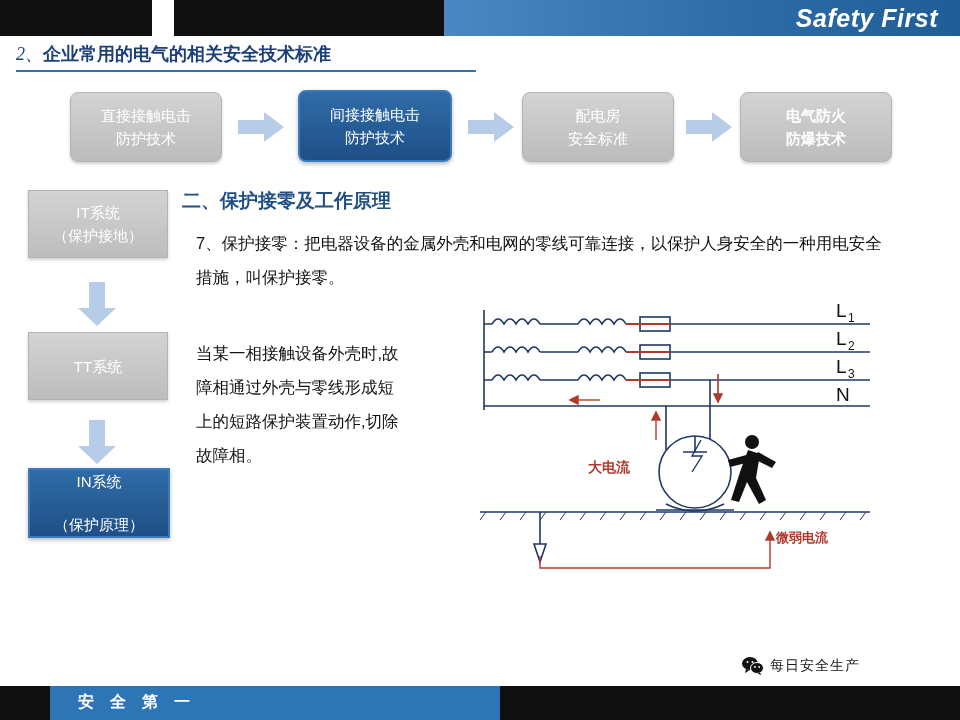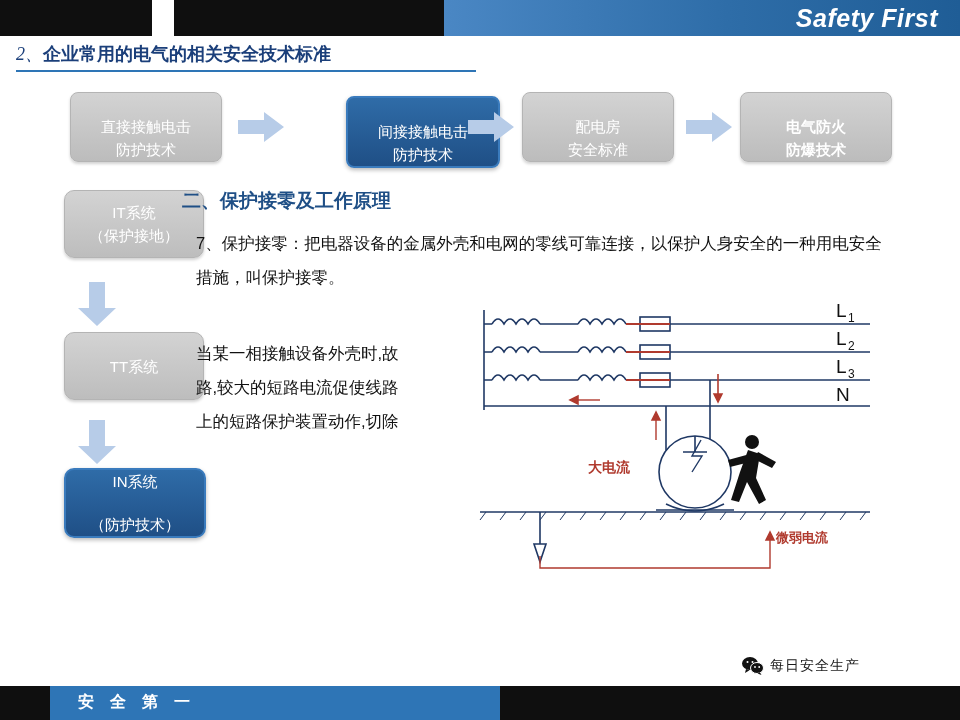--- a/index.html
+++ b/index.html
@@ -20,42 +20,42 @@
   .tb-title{position:absolute;right:22px;top:4px;color:#ffffff;font-size:25px;font-weight:bold;font-style:italic;letter-spacing:.5px;}
 
   
   .heading{position:absolute;left:16px;top:42px;width:460px;font-size:18px;color:#1b3f7a;font-weight:bold;}
   .heading .num{font-style:italic;font-family:"Liberation Serif",serif;font-weight:normal;color:#1b3f7a;}
   .heading-line{position:absolute;left:16px;top:70px;width:460px;height:2px;background:#2e75b6;}
 
   
   .chip{
     position:absolute;width:150px;height:68px;border-radius:8px;
-    display:flex;flex-direction:column;align-items:center;justify-content:flex-end;
+    display:flex;flex-direction:column;align-items:center;justify-content:center;
     font-size:15px;line-height:23px;text-align:center;color:#ffffff;
     background:linear-gradient(180deg,#d3d3d3 0%,#bcbcbc 100%);
     border:1px solid #b4b4b4;
     box-shadow:0 2px 3px rgba(0,0,0,.18);
   }
   .chip.active{
     background:linear-gradient(180deg,#2f6ca8 0%,#1f4f86 100%);
     border:2px solid #3a7bbd;color:#ffffff;
     box-shadow:0 2px 4px rgba(0,0,0,.28);
   }
   .chip span{display:block;}
   .arrow{position:absolute;width:46px;height:30px;}
   .arrow svg{display:block;}
 
   
   .lchip{
-    position:absolute;left:28px;width:138px;height:66px;border-radius:10px;
+    position:absolute;left:28px;width:138px;height:66px;border-radius:0;
     display:flex;flex-direction:column;align-items:center;justify-content:center;
     font-size:15px;line-height:23px;text-align:center;color:#ffffff;
     background:linear-gradient(180deg,#d3d3d3 0%,#bdbdbd 100%);
-    border:1px solid #b4b4b4;box-shadow:0 2px 3px rgba(0,0,0,.18);margin-left:36px;
+    border:1px solid #b4b4b4;box-shadow:0 2px 3px rgba(0,0,0,.18);
   }
   .lchip.active{
     background:linear-gradient(180deg,#2f6ca8 0%,#1f4f86 100%);
     border:2px solid #3a7bbd;box-shadow:0 2px 4px rgba(0,0,0,.28);
   }
   .vartw{position:absolute;left:78px;width:38px;height:44px;}
 
   
   .sec-title{position:absolute;left:182px;top:188px;font-size:19px;font-weight:bold;color:#1f4f86;}
   .para1{position:absolute;left:196px;top:226px;width:700px;font-size:16.5px;line-height:34px;color:#111;}
@@ -96,21 +96,21 @@
 
 <div class="chip" style="left:70px;top:92px;">
   <span>直接接触电击</span>
   <span>防护技术</span>
 </div>
 <div class="arrow" style="left:238px;top:112px;">
   <svg width="46" height="30" viewBox="0 0 46 30">
       <path d="M0 8 L26 8 L26 0 L46 15 L26 30 L26 22 L0 22 Z" fill="#b7cce8"></path>
     </svg>
 </div>
-<div class="chip active" style="left:298px;top:96px;margin-left:48px;">
+<div class="chip active" style="left:298px;top:90px;">
   <span>间接接触电击</span>
   <span>防护技术</span>
 </div>
 <div class="arrow" style="left:468px;top:112px;">
   <svg width="46" height="30" viewBox="0 0 46 30">
       <path d="M0 8 L26 8 L26 0 L46 15 L26 30 L26 22 L0 22 Z" fill="#b7cce8"></path>
     </svg>
 </div>
 <div class="chip" style="left:522px;top:92px;">
   <span>配电房</span>
@@ -138,29 +138,30 @@
 <div class="lchip" style="top:332px;">
   <span>TT系统</span>
 </div>
 <div class="vartw" style="top:420px;">
   <svg width="38" height="44" viewBox="0 0 38 44">
       <path d="M11 0 L27 0 L27 26 L38 26 L19 44 L0 26 L11 26 Z" fill="#b7cce8"></path>
     </svg>
 </div>
 <div class="lchip active" style="top:468px;gap:20px;">
   <span>IN系统</span>
-  <span>（防护技术）</span>
+  <span>（保护原理）</span>
 </div>
 
 <div class="sec-title">二、保护接零及工作原理</div>
 <div class="para1">7、保护接零：把电器设备的金属外壳和电网的零线可靠连接，以保护人身安全的一种用电安全措施，叫保护接零。</div>
 <div class="para2">
   <div>当某一相接触设备外壳时,故</div>
-  <div>路,较大的短路电流促使线路</div>
+  <div>障相通过外壳与零线形成短</div>
   <div>上的短路保护装置动作,切除</div>
+  <div>故障相。</div>
 </div>
 
 <div class="figure">
   <svg width="420" height="290" viewBox="0 0 420 290">
     <g stroke="#1f3864" fill="none" stroke-width="1.6">
 
       <path d="M22 24 q6 -10 12 0 q6 -10 12 0 q6 -10 12 0 q6 -10 12 0"></path>
       <path d="M108 24 q6 -10 12 0 q6 -10 12 0 q6 -10 12 0 q6 -10 12 0"></path>
       <path d="M22 52 q6 -10 12 0 q6 -10 12 0 q6 -10 12 0 q6 -10 12 0"></path>
       <path d="M108 52 q6 -10 12 0 q6 -10 12 0 q6 -10 12 0 q6 -10 12 0"></path>

